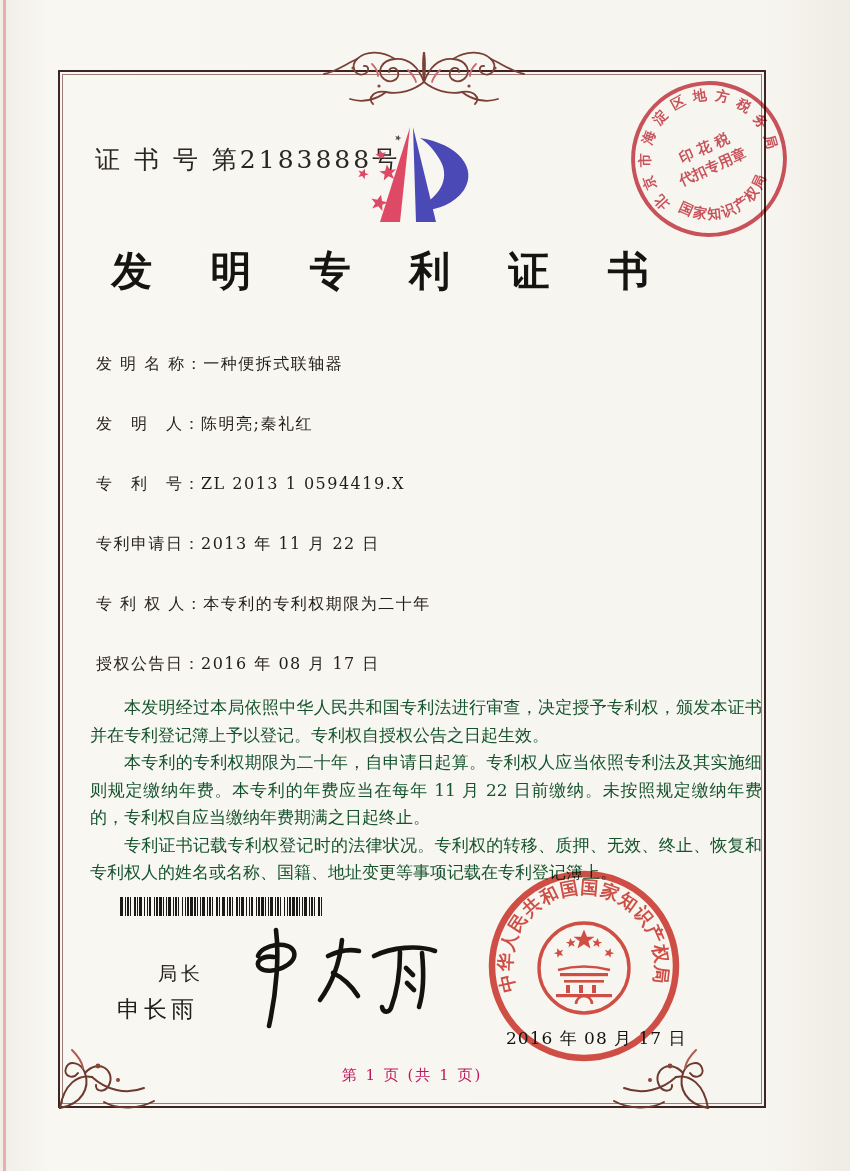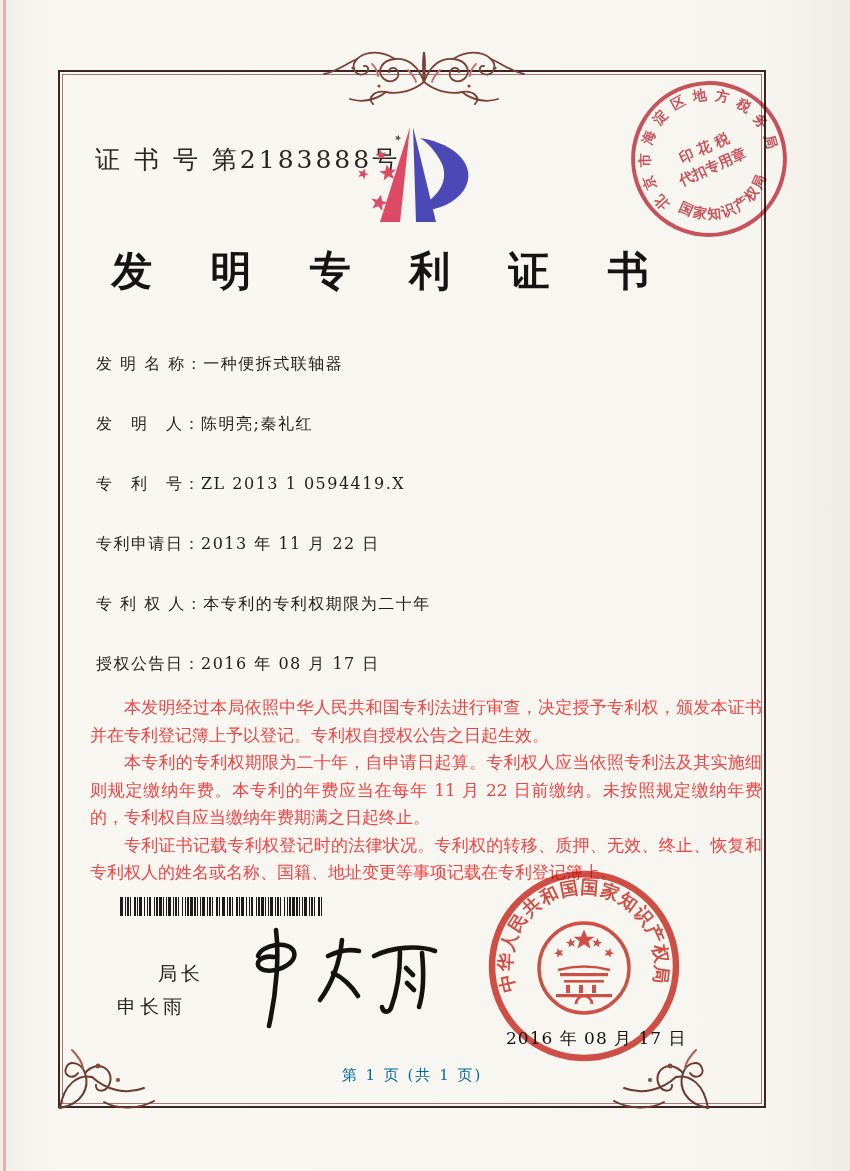--- a/index.html
+++ b/index.html
@@ -14,30 +14,30 @@
   .edge-pink{left:3px;top:0;bottom:0;width:3px;background:#e49aa0;opacity:.75;}
   
   .border-outer{left:58px;top:70px;width:708px;height:1038px;border:2.5px solid #3d2526;box-sizing:border-box;}
   .border-inner{position:absolute;inset:2px;border:1px solid #a17a75;}
   .cert-no{left:95px;top:143px;font-size:25px;letter-spacing:3px;color:#2a2624;}
   .title{left:58px;top:244px;width:644px;text-align:center;font-size:41px;font-weight:bold;letter-spacing:22px;text-indent:22px;color:#161412;}
   .fields{left:96px;top:352px;width:620px;}
   .field{font-size:16px;line-height:23px;margin-bottom:37px;letter-spacing:1.5px;white-space:nowrap;}
   .flabel{color:#2a2523;}
   .fvalue{color:#211d1b;}
-  .bodytext{left:90px;top:694px;width:672px;font-size:17px;line-height:27.5px;text-align:justify;color:#ef4444;}
+  .bodytext{left:90px;top:694px;width:672px;font-size:17px;line-height:27.5px;text-align:justify;color:#14532d;}
   .bodytext p{margin:0;text-indent:2em;}
   .barcode{left:120px;top:897px;width:203px;height:19px;}
   .director-title{left:117px;top:961px;font-size:19px;letter-spacing:4px;font-family:"DejaVu Sans","Liberation Sans",sans-serif;margin-left:41px;}
-  .director-name{left:117px;top:994px;font-size:19px;letter-spacing:4px;font-family:"DejaVu Sans","Liberation Sans",sans-serif;}
+  .director-name{left:117px;top:994px;font-size:23px;letter-spacing:4px;font-family:"DejaVu Sans","Liberation Sans",sans-serif;}
   .signature{left:232px;top:920px;width:215px;height:115px;}
   .seal{left:486px;top:868px;width:196px;height:196px;mix-blend-mode:multiply;}
   .seal-date{left:506px;top:1027px;font-size:17px;letter-spacing:1px;color:#141210;z-index:5;}
   .tax-stamp{left:626px;top:76px;width:166px;height:166px;mix-blend-mode:multiply;}
-  .footer{left:58px;top:1066px;width:708px;text-align:center;font-size:15px;letter-spacing:2px;color:#0369a1;}
+  .footer{left:58px;top:1066px;width:708px;text-align:center;font-size:15px;letter-spacing:2px;color:#be185d;}
   .orn-top{left:320px;top:46px;width:208px;height:70px;}
   .orn-bl{left:52px;top:1016px;width:118px;height:98px;}
   .orn-br{left:598px;top:1016px;width:118px;height:98px;transform:scaleX(-1);}
   .logo{left:340px;top:122px;width:150px;height:108px;}
 </style>
 </head>
 <body>
 
 <div class="abs edge-pink"></div>
 

